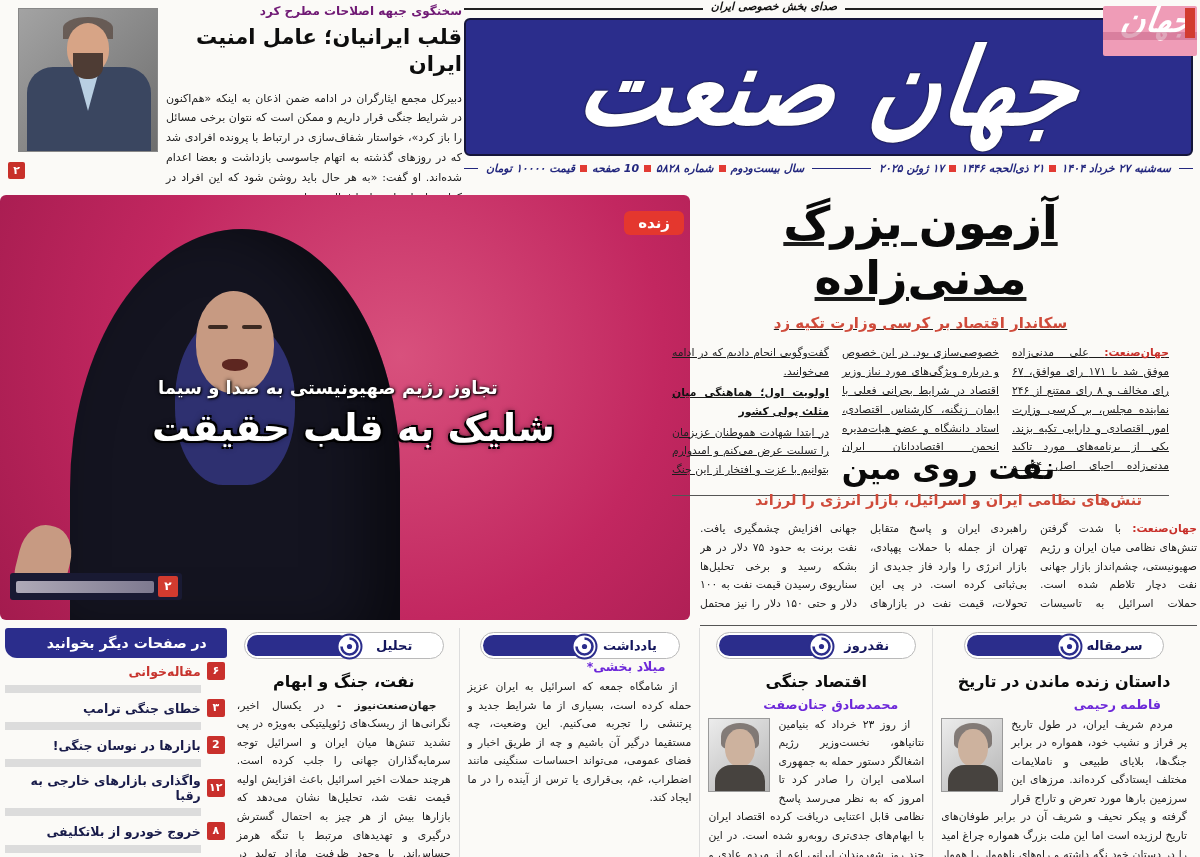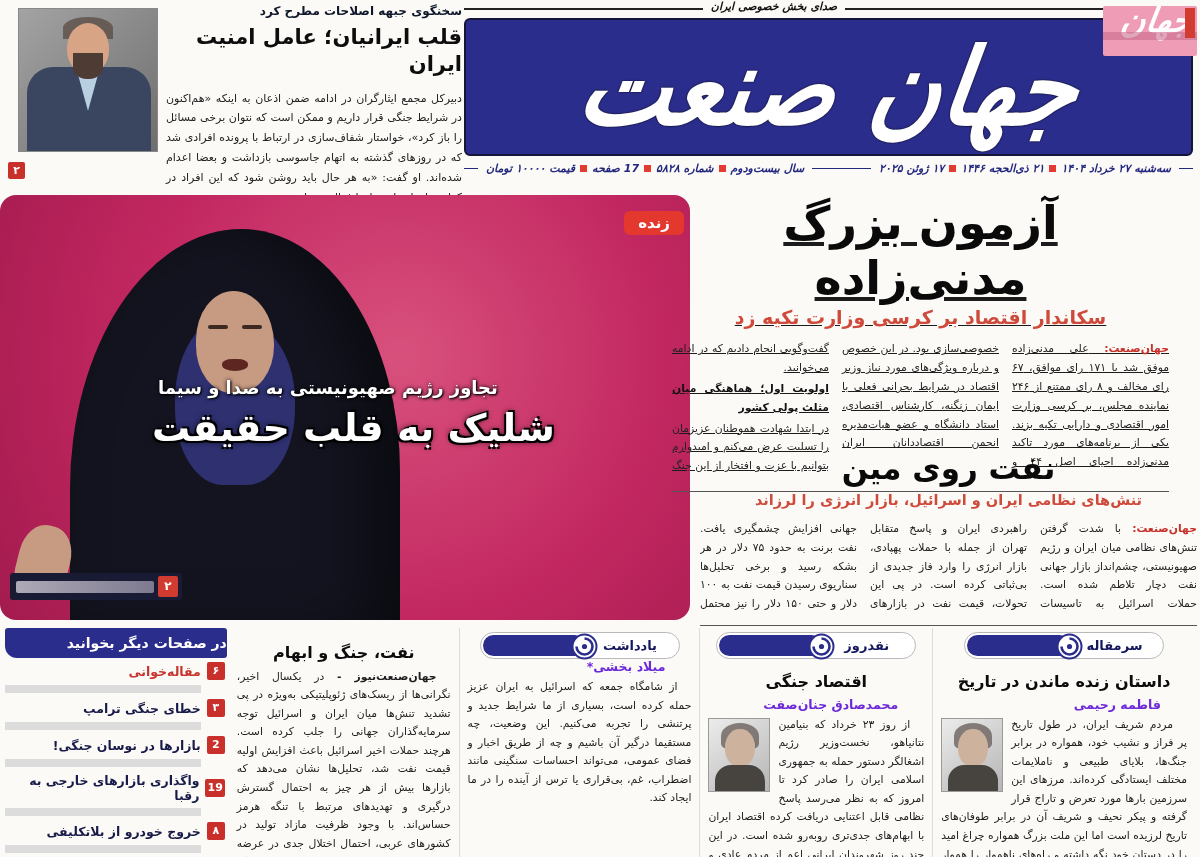--- a/index.html
+++ b/index.html
@@ -17,21 +17,21 @@
   
   .topleft { position:absolute; left:6px; top:2px; width:456px; height:190px; }
   .man-photo { position:absolute; left:12px; top:6px; width:140px; height:144px;
     background:linear-gradient(135deg,#a3a3a3,#6e6e6e); border:1px solid #888; overflow:hidden; }
   .man-head { position:absolute; left:48px; top:14px; width:42px; height:50px; background:#d7a486; border-radius:50% 50% 45% 45%; }
   .man-hair { position:absolute; left:44px; top:8px; width:50px; height:22px; background:#5a4a42; border-radius:50% 50% 0 0; opacity:.75; }
   .man-beard { position:absolute; left:54px; top:44px; width:30px; height:26px; background:#4e3c34; border-radius:0 0 45% 45%; }
   .man-suit { position:absolute; left:8px; top:58px; width:124px; height:90px; background:#3a4660; border-radius:26px 26px 0 0; }
   .man-shirt { position:absolute; left:58px; top:62px; width:22px; height:40px; background:#b9cfe2; clip-path:polygon(0 0,100% 0,50% 100%); }
   .tl-text { position:absolute; left:160px; right:0; top:0; }
-  .tl-kicker { font-size:12px; font-weight:bold; color:#0f172a; text-align:right; padding-top:2px; }
+  .tl-kicker { font-size:12px; font-weight:bold; color:#701a75; text-align:right; padding-top:2px; }
   .tl-headline { font-size:21px; font-weight:bold; color:#0d0d0d; text-align:right; margin-top:6px; line-height:1.3; }
   .tl-body { margin-top:10px; font-size:11px; line-height:1.8; text-align:justify; color:#222; }
   .page-badge { display:inline-block; min-width:17px; height:17px; background:#c8302a; color:#fff;
     font-size:11px; font-weight:bold; text-align:center; line-height:17px; border-radius:2px; padding:0 2px; }
   .tl-badge { position:absolute; left:2px; top:160px; }
 
   
   .masthead { position:absolute; left:464px; top:0; width:733px; height:192px;font-style:italic; }
   .tagline-row { position:relative; height:16px; }
   .tagline-row .line { position:absolute; top:8px; height:1.5px; background:#222; }
@@ -45,21 +45,21 @@
     border:2px solid #15153a; border-radius:6px; overflow:hidden; display:flex; align-items:center; justify-content:center; }
   .blue-title { color:#fff; font-size:98px; font-weight:bold; transform:skewX(-8deg) scaleY(1.08); letter-spacing:-4px; text-shadow:0 0 2px #000; white-space:nowrap; }
   .dateline { position:absolute; left:0; right:4px; top:162px; display:flex; align-items:center; gap:8px;
     font-size:11px; font-weight:bold; color:#23277e; }
   .dateline .rule { height:1.5px; background:#23277e; flex:1; }
   .dateline .rule.s { flex:0 0 14px; }
   .dl-group { display:flex; align-items:center; gap:5px; white-space:nowrap; }
   .sq { display:inline-block; width:7px; height:7px; background:#e23b33; }
 
   
-  .photo-story { position:absolute; left:0; top:195px; width:690px; height:425px; border-radius:16px; overflow:hidden;
+  .photo-story { position:absolute; left:0; top:195px; width:690px; height:425px; border-radius:6px; overflow:hidden;
     background:radial-gradient(circle at 58% 38%, #d8517d 0%, #c22760 55%, #a31b4e 100%); }
   .chador { position:absolute; left:70px; top:34px; width:330px; height:420px; background:#141420;
     border-radius:52% 48% 8% 8% / 62% 58% 4% 4%; box-shadow:inset -30px -10px 60px rgba(0,0,0,.5); }
   .scarf { position:absolute; left:175px; top:120px; width:120px; height:170px; background:#2e3070; border-radius:46% 54% 40% 40%/50% 50% 45% 45%; }
   .face { position:absolute; left:196px; top:96px; width:78px; height:102px; background:#c79a82; border-radius:48% 52% 46% 46%; }
   .face .brow1,.face .brow2 { position:absolute; top:34px; width:20px; height:4px; background:#3c2a22; border-radius:2px; }
   .face .brow1 { left:12px; } .face .brow2 { right:12px; }
   .face .mouth { position:absolute; left:26px; top:68px; width:26px; height:12px; background:#5d2620; border-radius:40% 40% 50% 50%; }
   .hand { position:absolute; left:18px; top:330px; width:52px; height:70px; background:#c79a82; border-radius:45% 45% 30% 30%; transform:rotate(14deg); }
   .live-badge { position:absolute; right:6px; top:16px; background:#e4372e; color:#fff; font-weight:bold;
@@ -72,21 +72,21 @@
   .ticker { position:absolute; left:10px; bottom:20px; width:172px; height:27px; background:#191a33;
     border-radius:3px; display:flex; align-items:center; overflow:hidden; }
   .ticker-logo { width:20px; height:21px; background:#d23b2f; color:#fff; font-size:12px; font-weight:bold;
     text-align:center; line-height:21px; margin:0 4px; border-radius:2px; }
   .ticker-bar { flex:1; height:12px; margin-left:6px; background:linear-gradient(90deg,#c9c3cf,#8f8aa0); border-radius:2px; opacity:.85; }
 
   
   .lead-art { position:absolute; left:672px; top:196px; width:497px;text-decoration:underline; }
   .lead-h1 { font-size:46px; font-weight:bold; color:#0a0a0a; text-align:center; letter-spacing:-1px; line-height:1.2; }
   .sub-red { color:#cf4a3a; font-weight:bold; text-align:center; }
-  .lead-sub { font-size:19px; }
+  .lead-sub { font-size:15px; margin-top:8px; }
   .body3col { margin-top:12px; column-count:3; column-gap:13px; font-size:10.8px; line-height:1.74;
     text-align:justify; color:#222; direction:rtl; overflow:hidden; }
   .lead-body { height:152px; border-bottom:1.5px solid #555; padding-bottom:6px; }
   .brand-leadin { color:#c8302a; font-weight:bold; }
   .col-subhead { display:block; font-weight:bold; color:#111; margin:2px 0; }
   .oil-art { position:absolute; left:700px; top:450px; width:497px; }
   .oil-h2 { font-size:31px; font-weight:bold; color:#0a0a0a; text-align:center; }
   .oil-sub { font-size:14.5px; margin-top:6px; }
   .oil-body { height:106px; border-bottom:1.5px solid #555; padding-bottom:4px; }
 
@@ -113,21 +113,21 @@
     background:linear-gradient(140deg,#ececec,#b5b5b5); border:1px solid #9a9a9a; }
   .portrait::before { content:""; position:absolute; top:-8px; right:-8px; width:26px; height:32px;
     background:#2b2d8c; border-radius:3px 10px 3px 60%; transform:rotate(10deg); z-index:-1; }
   .p-head { position:absolute; left:16px; top:10px; width:30px; height:38px; background:#cdb29e; border-radius:48%; }
   .p-hair { position:absolute; left:12px; top:4px; width:38px; height:26px; background:#6b625c; border-radius:50% 50% 20% 20%; opacity:.8; }
   .p-body { position:absolute; left:6px; bottom:0; width:50px; height:26px; background:#47433f; border-radius:16px 16px 0 0; }
 
   
   .sidebar { width:222px; margin-right:2px; }
   .sb-header { height:30px; background:#2b2d8c; color:#fff; font-size:14px; font-weight:bold;
-    line-height:30px; text-align:right; padding-right:0; border-radius:3px 3px 3px 12px; }
+    line-height:30px; text-align:right; padding-right:20px; border-radius:3px 3px 3px 12px; }
   .sb-item { display:flex; align-items:center; padding:4px 2px 2px 0; }
   .sb-badge { flex:0 0 auto; min-width:18px; height:18px; background:#c9302c; color:#fff; font-size:11px;
     font-weight:bold; text-align:center; line-height:18px; border-radius:2px; margin-left:6px; padding:0 2px; }
   .sb-label { font-size:12.5px; font-weight:bold; color:#181b49; }
   .sb-label.red { color:#c7342e; }
   .sb-sep { height:8px; background:#dcdcdc; margin:3px 26px 2px 0; }
 </style>
 </head>
 <body>
 
@@ -171,21 +171,21 @@
         <span>۲۱ ذی‌الحجه ۱۴۴۶</span>
           <span class="sq"></span>
         <span>۱۷ ژوئن ۲۰۲۵</span>
       </span>
       <span class="rule"></span>
       <span class="dl-group">
         <span>سال بیست‌ودوم</span>
           <span class="sq"></span>
         <span>شماره ۵۸۲۸</span>
           <span class="sq"></span>
-        <span>17 صفحه</span>
+        <span>10 صفحه</span>
           <span class="sq"></span>
         <span>قیمت ۱۰۰۰۰ تومان</span>
       </span>
       <span class="rule s"></span>
     </div>
   </header>
 
   <figure class="photo-story">
     <div class="chador"></div>
     <div class="scarf"></div>
@@ -292,20 +292,31 @@
         <span class="tab-label">یادداشت</span>
       </div>
       <div class="bauthor">میلاد بخشی*</div>
       <div class="cbody">
         <p>از شامگاه جمعه که اسرائیل به ایران عزیز حمله کرده است، بسیاری از ما شرایط جدید و پرتنشی را تجربه می‌کنیم. این وضعیت، چه مستقیما درگیر آن باشیم و چه از طریق اخبار و فضای عمومی، می‌تواند احساسات سنگینی مانند اضطراب، غم، بی‌قراری یا ترس از آینده را در ما ایجاد کند.</p>
 
       </div>
     </section>
 
     <section class="bcol c-analysis">
+      <div class="tab">
+        <div class="tab-blue"></div>
+        <span class="tab-icon">
+          <svg viewBox="0 0 27 27" width="27" height="27">
+              <circle cx="13.5" cy="13.5" r="12" fill="#fff" stroke="#2b2d8c" stroke-width="2"></circle>
+              <path d="M13.5 5.5a8 8 0 1 1-8 8" stroke="#2b2d8c" stroke-width="2.6" fill="none"></path>
+              <circle cx="13.5" cy="13.5" r="2.6" fill="#2b2d8c"></circle>
+            </svg>
+        </span>
+        <span class="tab-label">تحلیل</span>
+      </div>
       <h3 class="bhead">نفت، جنگ و ابهام</h3>
       <div class="cbody">
         <p><b>جهان‌صنعت‌نیوز -</b> <span>در یکسال اخیر، نگرانی‌ها از ریسک‌های ژئوپلیتیکی به‌ویژه در پی تشدید تنش‌ها میان ایران و اسرائیل توجه سرمایه‌گذاران جهانی را جلب کرده است. هرچند حملات اخیر اسرائیل باعث افزایش اولیه قیمت نفت شد، تحلیل‌ها نشان می‌دهد که بازارها بیش از هر چیز به احتمال گسترش درگیری و تهدیدهای مرتبط با تنگه هرمز حساس‌اند. با وجود ظرفیت مازاد تولید در کشورهای عربی، احتمال اختلال جدی در عرضه نفت پایین ارزیابی می‌شود. مطالعات بانک مرکزی اروپا و فدرال‌رزرو دالاس نشان می‌دهد که شوک‌های ژئوپلیتیکی اغلب اثرات کوتاه‌مدت و محدود بر اقتصاد کلان دارند و قیمت نفت نیز معمولا پس از</span></p>
       </div>
     </section>
 
     <aside class="sidebar">
       <div class="sb-header">در صفحات دیگر بخوانید</div>
 
       <div class="sb-item">
@@ -320,21 +331,21 @@
       </div>
       <div class="sb-sep"></div>
 
       <div class="sb-item">
         <span class="sb-badge">2</span>
         <span class="sb-label">بازارها در نوسان جنگی!</span>
       </div>
       <div class="sb-sep"></div>
 
       <div class="sb-item">
-        <span class="sb-badge">19</span>
+        <span class="sb-badge">۱۲</span>
         <span class="sb-label">واگذاری بازارهای خارجی به رقبا</span>
       </div>
       <div class="sb-sep"></div>
 
       <div class="sb-item">
         <span class="sb-badge">۸</span>
         <span class="sb-label">خروج خودرو از بلاتکلیفی</span>
       </div>
       <div class="sb-sep"></div>
 

